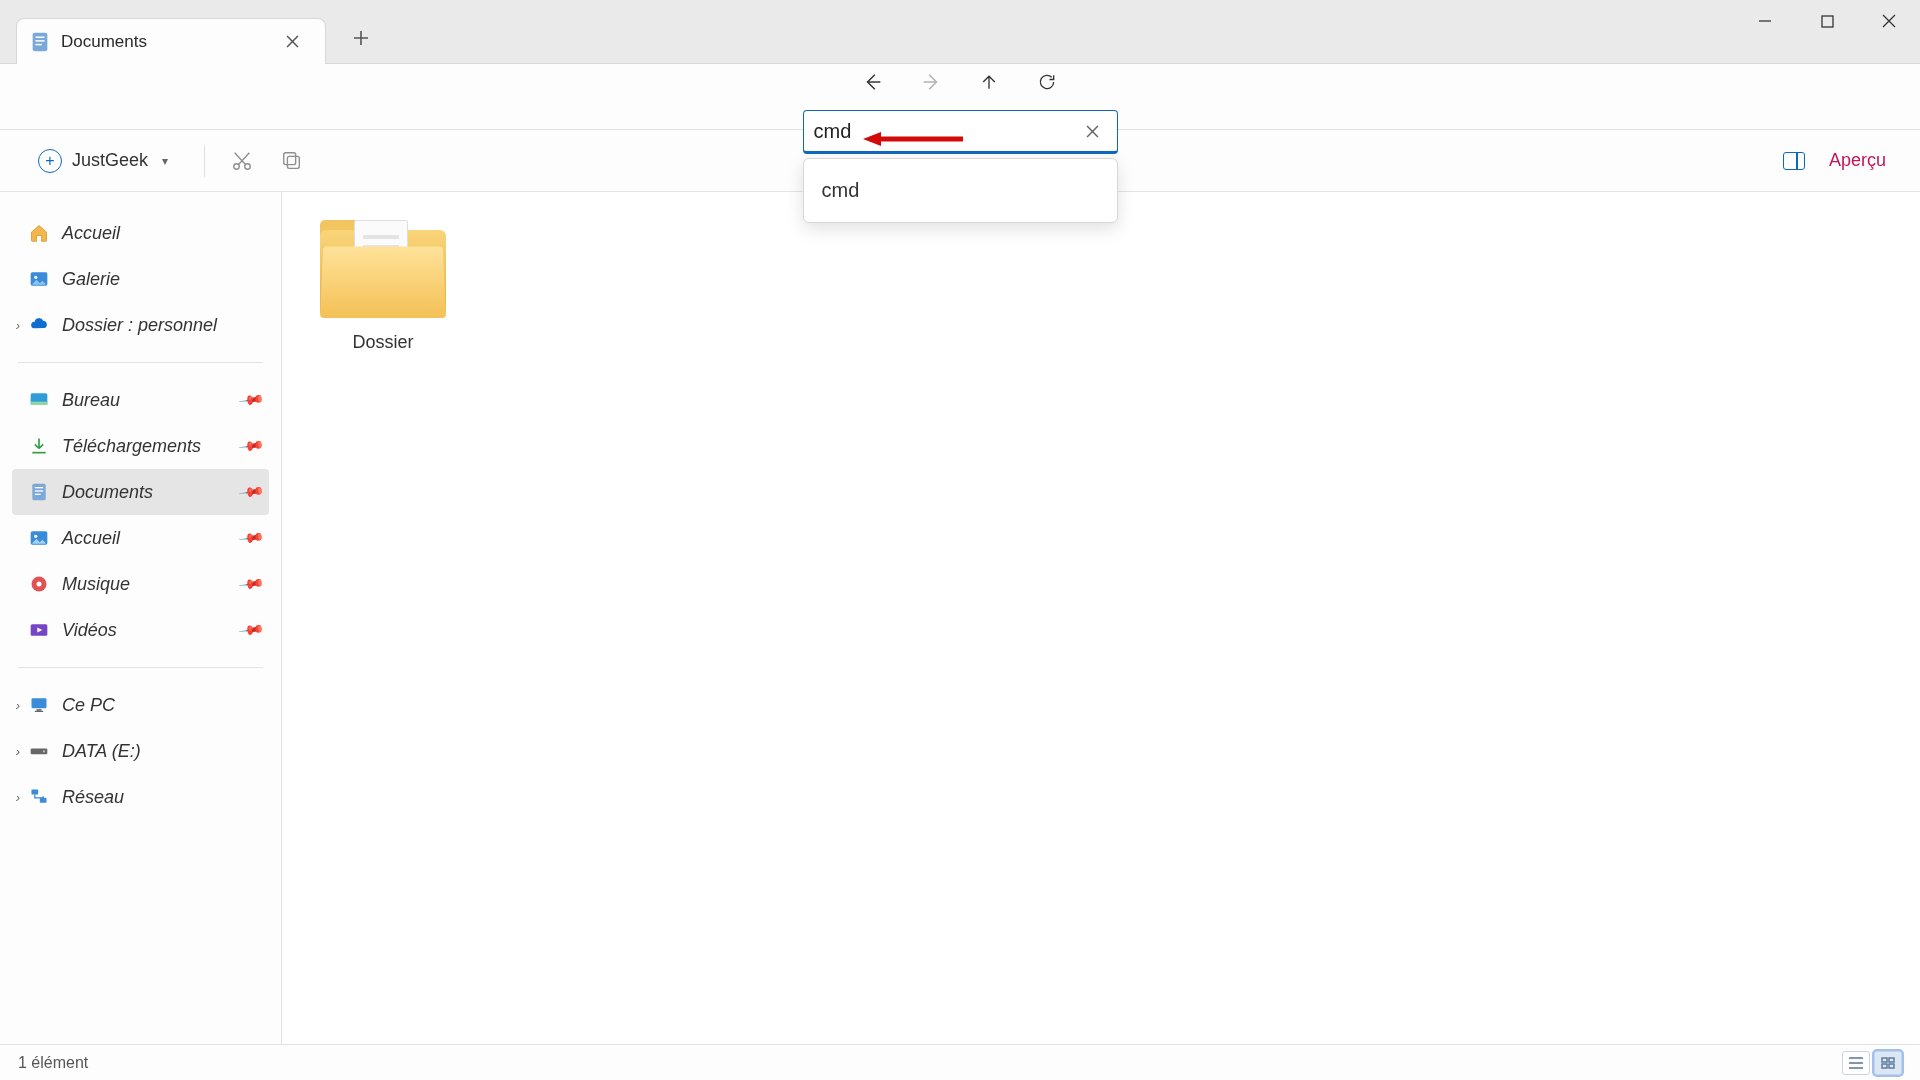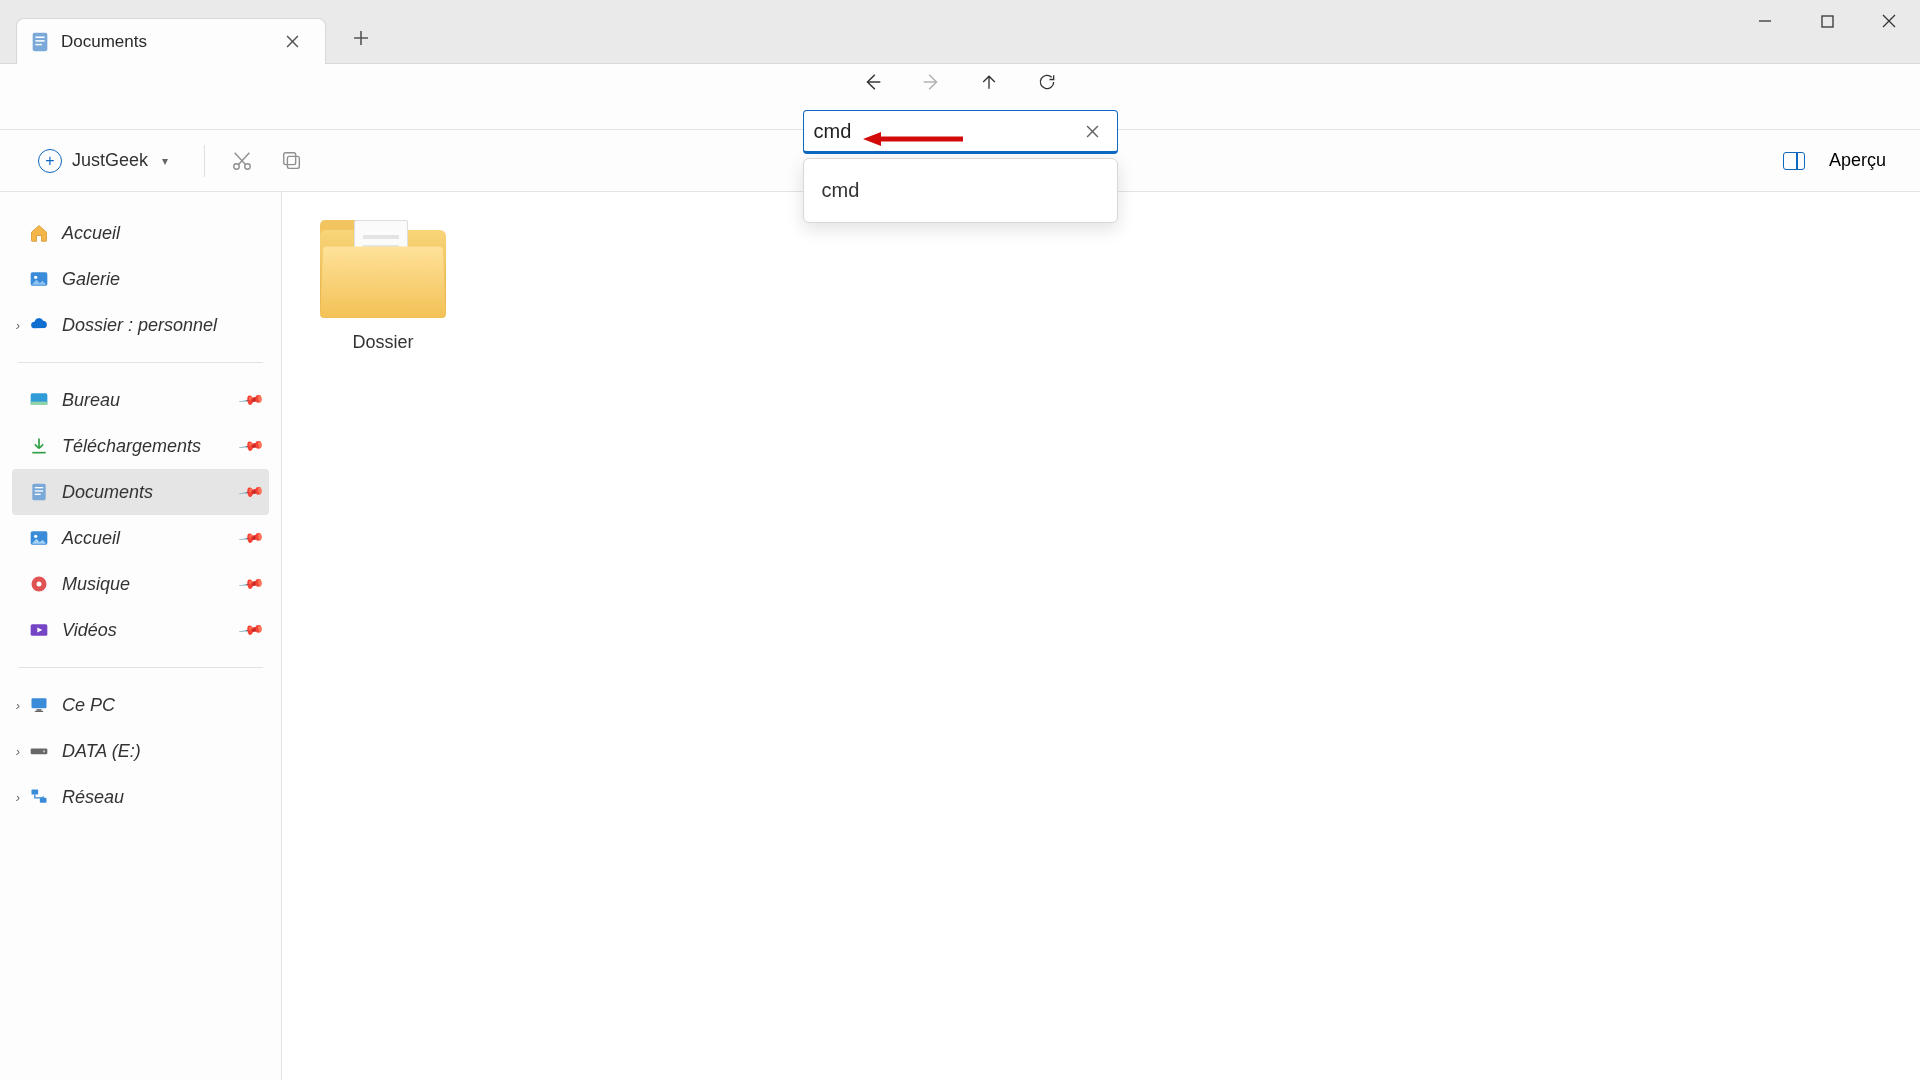--- a/index.html
+++ b/index.html
@@ -70,21 +70,21 @@
 }
 .new-btn {
   display: flex; align-items: center; gap: 10px; padding: 8px 14px; border-radius: 6px;
   color: #333; font-size: 18px;
 }
 .new-btn .plus-circle { width: 24px; height: 24px; border: 1.6px solid #0f68c0; border-radius: 50%; display: flex; align-items: center; justify-content: center; color: #0f68c0; font-size: 16px; line-height: 1; }
 .chev-down { font-size: 12px; color: #666; margin-left: 4px; }
 .tb-sep { width: 1px; height: 32px; background: #e0e0e0; margin: 0 22px; }
 .tb-icon { width: 30px; height: 30px; display: flex; align-items: center; justify-content: center; color: #8f8f8f; margin-right: 20px; }
 .toolbar-spacer { flex: 1; }
-.preview-btn { display: flex; align-items: center; gap: 24px; font-size: 18px; color: #000000; padding: 8px 10px; border-radius: 6px; }
+.preview-btn { display: flex; align-items: center; gap: 24px; font-size: 18px; color: #be185d; padding: 8px 10px; border-radius: 6px; }
 .preview-btn .pv-icon { width: 22px; height: 18px; border: 1.6px solid #0f68c0; border-radius: 3px; position: relative; }
 .preview-btn .pv-icon::after { content: ""; position: absolute; right: 6px; top: 0; bottom: 0; width: 1.6px; background: #0f68c0; }
 
 
 .body { flex: 1; display: flex; min-height: 0; }
 .sidebar {
   width: 282px; border-right: 1px solid #e2e2e2; display: flex; flex-direction: column;
   padding-top: 18px; background: #fdfdfd;
 }
 .sb-group { padding: 0 12px; }
@@ -408,14 +408,32 @@
             <div class="folder-back"></div>
             <div class="folder-paper"></div>
             <div class="folder-front"></div>
           </div>
           <span class="item-label">Dossier</span>
         </div>
       </div>
     </div>
   </div>
 
+  <div class="statusbar">
+    <span>1 élément</span>
+    <div class="view-toggle">
+      <div class="vt-btn">
+        <svg width="14" height="12" viewBox="0 0 14 12">
+            <path d="M0 1h14M0 6h14M0 11h14" stroke="#5c7490" stroke-width="1.6"></path>
+          </svg>
+      </div>
+      <div class="vt-btn active">
+        <svg width="14" height="12" viewBox="0 0 14 12">
+            <rect x="1" y="1" width="5" height="4" fill="none" stroke="#5c7490" stroke-width="1.4"></rect>
+            <rect x="8" y="1" width="5" height="4" fill="none" stroke="#5c7490" stroke-width="1.4"></rect>
+            <rect x="1" y="7" width="5" height="4" fill="none" stroke="#5c7490" stroke-width="1.4"></rect>
+            <rect x="8" y="7" width="5" height="4" fill="none" stroke="#5c7490" stroke-width="1.4"></rect>
+          </svg>
+      </div>
+    </div>
+  </div>
 
 </div>
 
 </body></html>

